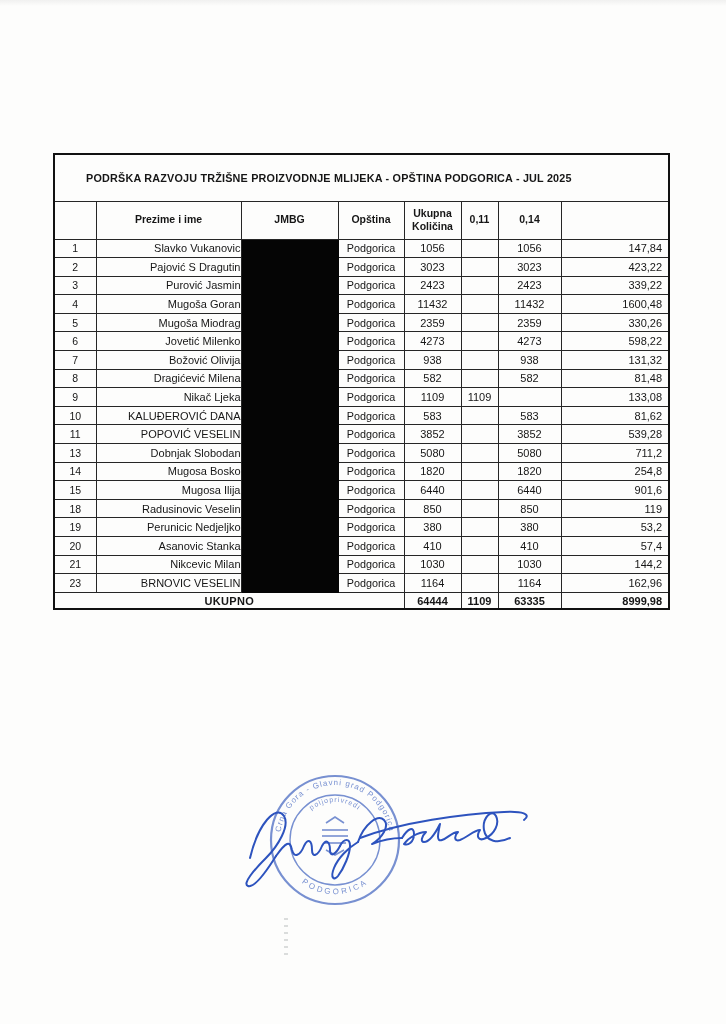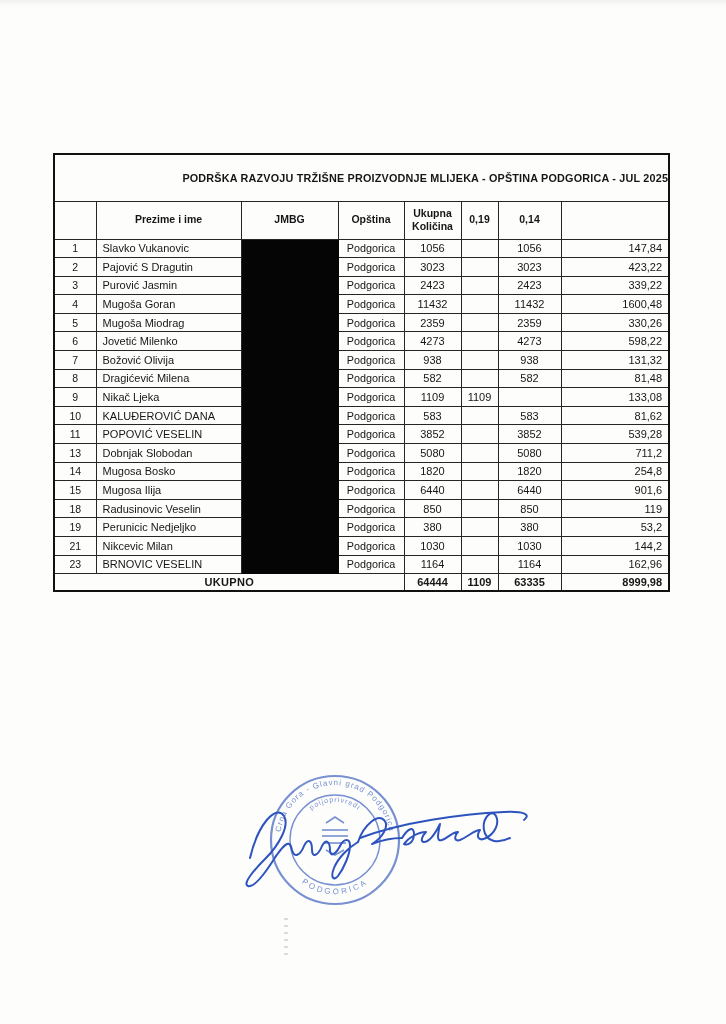--- a/index.html
+++ b/index.html
@@ -32,32 +32,33 @@
     border: 1px solid #262626;
     font-size: 11px;
     overflow: hidden; white-space: nowrap;
     vertical-align: middle;
     font-weight: 400;
   }
   .doc { border: 2px solid #111; }
   tr.title-row th {
     height: 47px;
     font-size: 10.8px; font-weight: 700;
-    text-align: right; letter-spacing: .2px;
+    text-align: left; letter-spacing: .2px;
     border-bottom: 1px solid #262626;
+    padding-left: 31px;
   }
   tr.head-row th {
     height: 38px;
     font-size: 10.5px; font-weight: 700;
     text-align: center;
     white-space: normal; line-height: 1.25;
   }
   tbody tr { height: 18.6px; }
   td.num { text-align: center; font-size: 10.5px; }
-  td.name { text-align: left; padding-left: 6px; font-size: 11px; }
+  td.name { text-align: right; padding-left: 6px; font-size: 11px; }
   td.redacted { background: #050505; border-color: #050505; }
   td.ops { text-align: center; font-size: 10.8px; }
   td.qty { text-align: center; font-size: 11px; }
   td.amt { text-align: right; padding-right: 6px; font-size: 11px; }
   tr.total-row { height: 17px; margin-top: 40px; }
   tr.total-row td { font-weight: 700; font-size: 11px; }
   tr.total-row td.label { text-align: center; letter-spacing: .3px; }
 
   .stamp-wrap {
     position: absolute; left: 246px; top: 760px;
@@ -96,21 +97,21 @@
     <thead>
       <tr class="title-row">
         <th colspan="8">PODRŠKA RAZVOJU TRŽIŠNE PROIZVODNJE MLIJEKA - OPŠTINA PODGORICA - JUL 2025</th>
       </tr>
       <tr class="head-row">
         <th></th>
         <th>Prezime i ime</th>
         <th>JMBG</th>
         <th>Opština</th>
         <th>Ukupna Količina</th>
-        <th>0,19</th>
+        <th>0,11</th>
         <th>0,14</th>
         <th></th>
       </tr>
     </thead>
     <tbody>
     <tr>
       <td class="num">1</td>
       <td class="name">Slavko Vukanovic</td>
       <td class="redacted"></td>
       <td class="ops">Podgorica</td>
@@ -281,20 +282,30 @@
       <td class="num">19</td>
       <td class="name">Perunicic Nedjeljko</td>
       <td class="redacted"></td>
       <td class="ops">Podgorica</td>
       <td class="qty">380</td>
       <td class="qty"></td>
       <td class="qty">380</td>
       <td class="amt">53,2</td>
     </tr>
 
+    <tr>
+      <td class="num">20</td>
+      <td class="name">Asanovic Stanka</td>
+      <td class="redacted"></td>
+      <td class="ops">Podgorica</td>
+      <td class="qty">410</td>
+      <td class="qty"></td>
+      <td class="qty">410</td>
+      <td class="amt">57,4</td>
+    </tr>
 
     <tr>
       <td class="num">21</td>
       <td class="name">Nikcevic Milan</td>
       <td class="redacted"></td>
       <td class="ops">Podgorica</td>
       <td class="qty">1030</td>
       <td class="qty"></td>
       <td class="qty">1030</td>
       <td class="amt">144,2</td>

